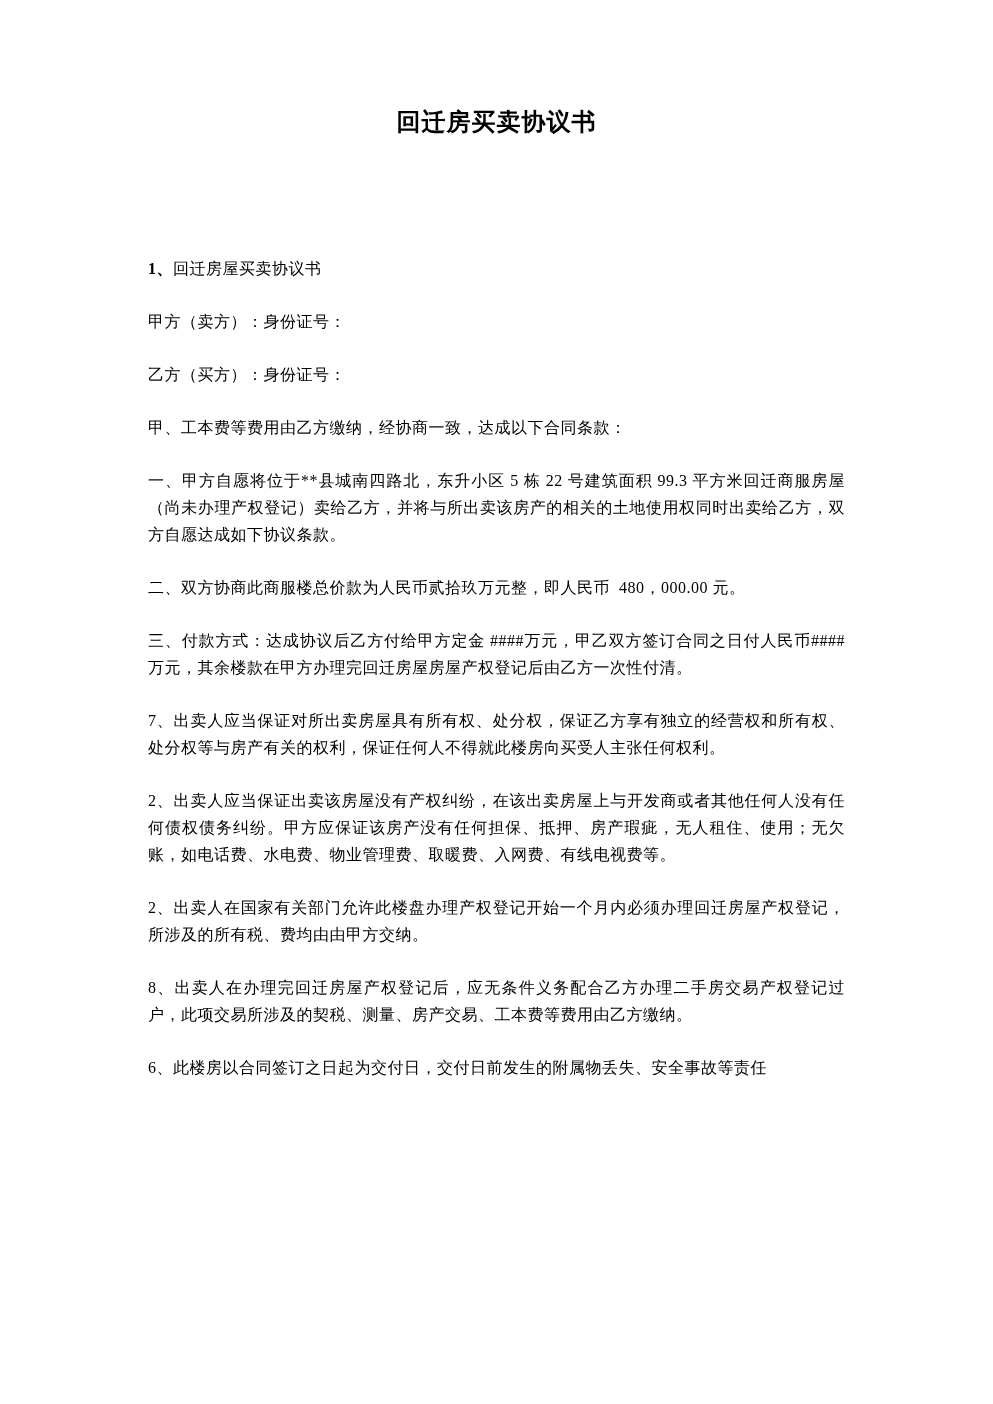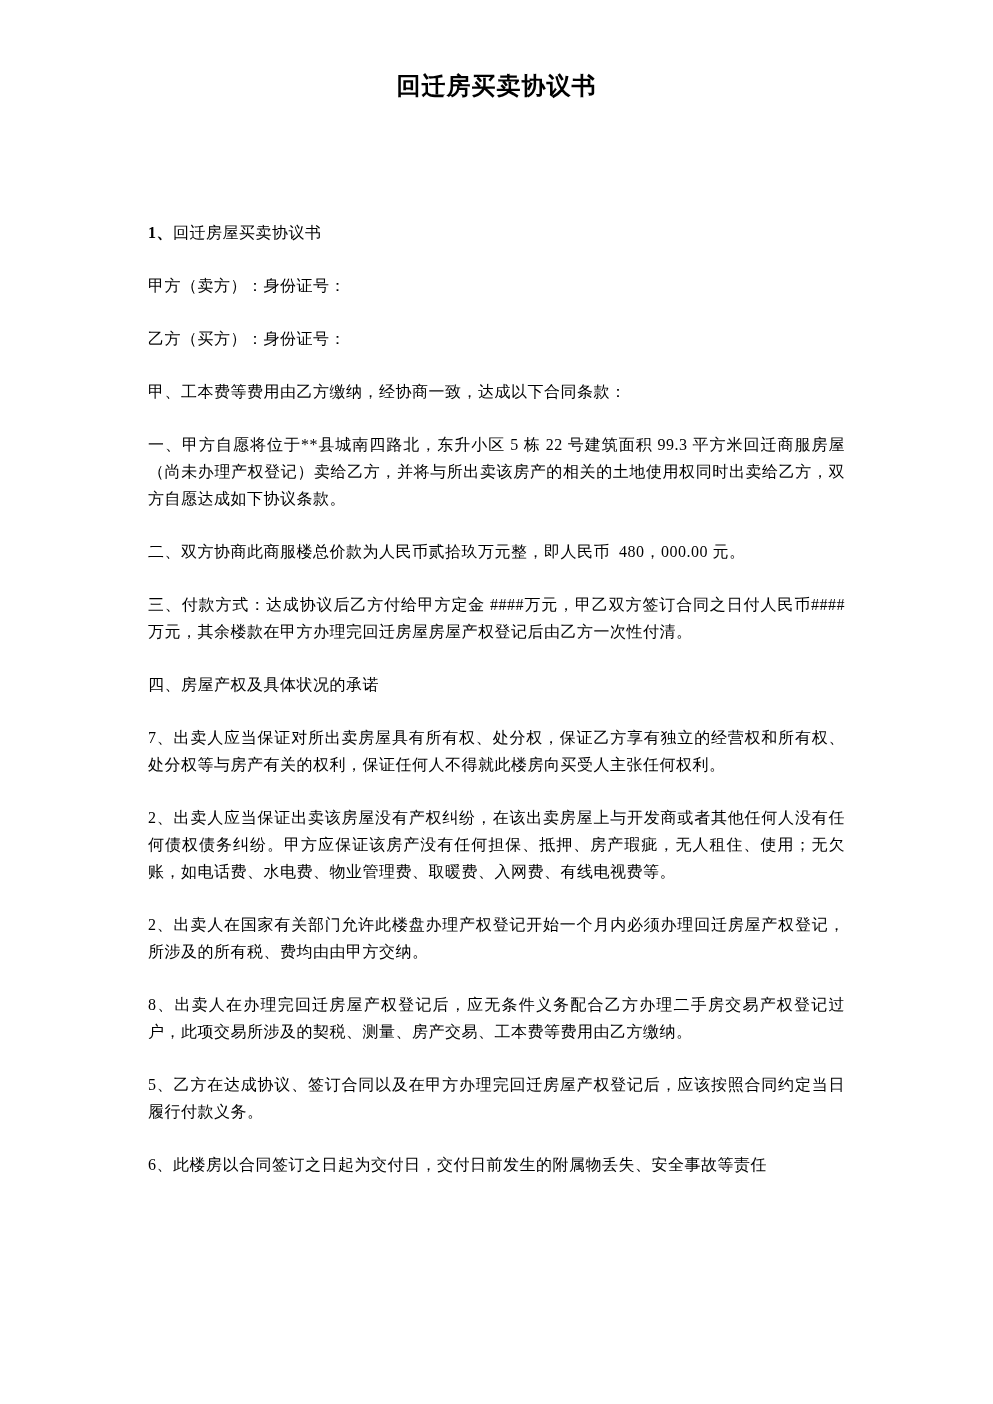--- a/index.html
+++ b/index.html
@@ -9,21 +9,21 @@
   }
   .page {
     position: relative;
     width: 993px;
     height: 1404px;
     margin: 0 auto;
     background: #ffffff;
     color: #000000;
     font-family: "Liberation Serif", "DejaVu Serif", serif;
     box-sizing: border-box;
-    padding: 72px 148px 0 148px;
+    padding: 108px 148px 0 148px;
     overflow: hidden;
   }
   .doc-title {
     font-size: 24px;
     font-weight: bold;
     text-align: center;
     letter-spacing: 1px;
     margin: 0 0 118px 0;
     line-height: 1.2;
   }
@@ -53,27 +53,25 @@
   <p class="para">乙方（买方）：身份证号：</p>
 
   <p class="para">甲、工本费等费用由乙方缴纳，经协商一致，达成以下合同条款：</p>
 
   <p class="para">一、甲方自愿将位于**县城南四路北，东升小区 5 栋 22 号建筑面积 99.3 平方米回迁商服房屋（尚未办理产权登记）卖给乙方，并将与所出卖该房产的相关的土地使用权同时出卖给乙方，双方自愿达成如下协议条款。</p>
 
   <p class="para">二、双方协商此商服楼总价款为人民币贰拾玖万元整，即人民币  480，000.00 元。</p>
 
   <p class="para">三、付款方式：达成协议后乙方付给甲方定金 ####万元，甲乙双方签订合同之日付人民币####万元，其余楼款在甲方办理完回迁房屋房屋产权登记后由乙方一次性付清。</p>
 
-  <p class="para">四、房屋产权及具体状况的承诺</p>
 
   <p class="para">7、出卖人应当保证对所出卖房屋具有所有权、处分权，保证乙方享有独立的经营权和所有权、处分权等与房产有关的权利，保证任何人不得就此楼房向买受人主张任何权利。</p>
 
   <p class="para">2、出卖人应当保证出卖该房屋没有产权纠纷，在该出卖房屋上与开发商或者其他任何人没有任何债权债务纠纷。甲方应保证该房产没有任何担保、抵押、房产瑕疵，无人租住、使用；无欠账，如电话费、水电费、物业管理费、取暖费、入网费、有线电视费等。</p>
 
   <p class="para">2、出卖人在国家有关部门允许此楼盘办理产权登记开始一个月内必须办理回迁房屋产权登记，所涉及的所有税、费均由由甲方交纳。</p>
 
   <p class="para">8、出卖人在办理完回迁房屋产权登记后，应无条件义务配合乙方办理二手房交易产权登记过户，此项交易所涉及的契税、测量、房产交易、工本费等费用由乙方缴纳。</p>
 
-  <p class="para">5、乙方在达成协议、签订合同以及在甲方办理完回迁房屋产权登记后，应该按照合同约定当日履行付款义务。</p>
 
   <p class="para">6、此楼房以合同签订之日起为交付日，交付日前发生的附属物丢失、安全事故等责任</p>
 
 </div>
 
 </body></html>

